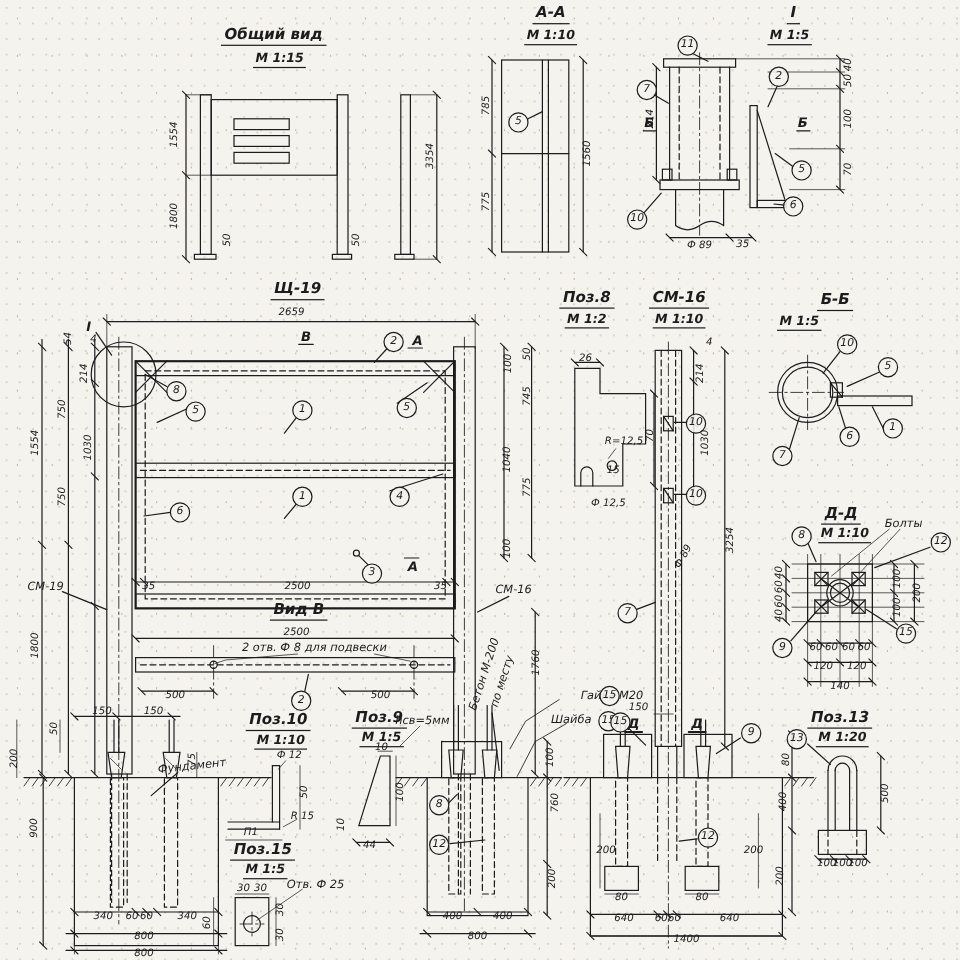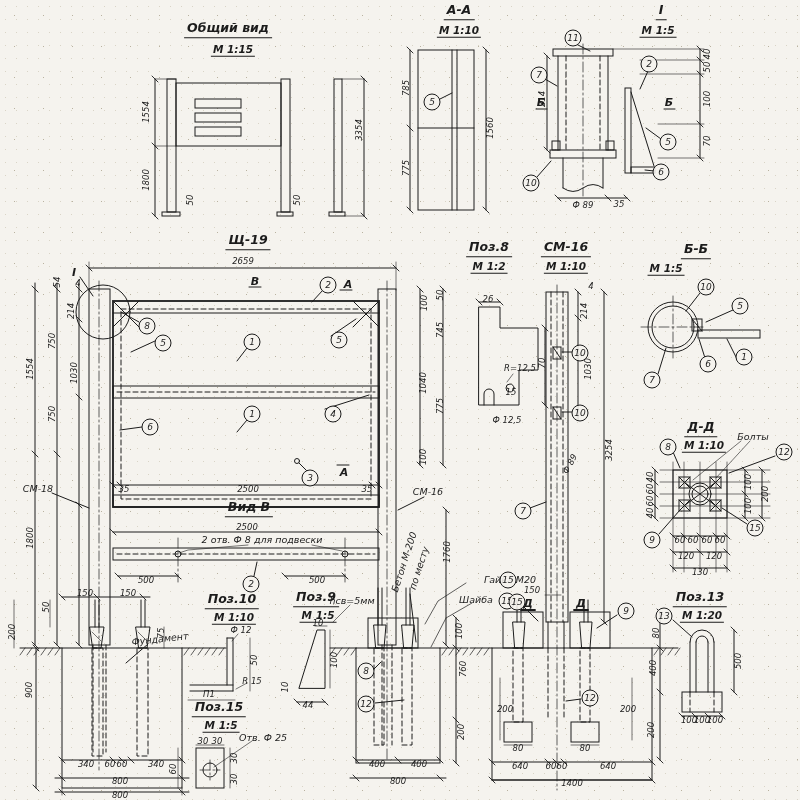--- a/index.html
+++ b/index.html
@@ -452,21 +452,21 @@
       <div class="a sub" style="left: 704px; top: 446px;">М 1:10</div>
       <div class="a title" style="left: 249px; top: 509px;">Вид В</div>
       <div class="a title" style="left: 232px; top: 601px;">Поз.10</div>
       <div class="a sub" style="left: 234px; top: 618px;">М 1:10</div>
       <div class="a title" style="left: 316px; top: 599px;">Поз.9</div>
       <div class="a sub" style="left: 318px; top: 616px;">М 1:5</div>
       <div class="a title" style="left: 219px; top: 709px;">Поз.15</div>
       <div class="a sub" style="left: 221px; top: 726px;">М 1:5</div>
       <div class="a title" style="left: 700px; top: 599px;">Поз.13</div>
       <div class="a sub" style="left: 702px; top: 616px;">М 1:20</div>
-      <div class="a lbl" style="left: 38px; top: 489px;">СМ-18</div>
+      <div class="a lbl" style="left: 38px; top: 489px;">СМ-19</div>
       <div class="a lbl" style="left: 428px; top: 492px;">СМ-16</div>
       <div class="a lbl" style="left: 404px; top: 562px; transform: translate(-50%, -50%) rotate(-72deg);">Бетон М-200</div>
       <div class="a lbl" style="left: 419px; top: 568px; transform: translate(-50%, -50%) rotate(-72deg);">по месту</div>
       <div class="a lbl" style="left: 470px; top: 580px; margin-left: 40px;">Гайка М20</div>
       <div class="a lbl" style="left: 476px; top: 600px;">Шайба</div>
       <div class="a lbl" style="left: 160px; top: 639px; transform: translate(-50%, -50%) rotate(-6deg);">Фундамент</div>
       <div class="a lbl" style="left: 262px; top: 540px;">2 отв. Ф 8 для подвески</div>
       <div class="a lbl" style="left: 352px; top: 601px;">hсв=5мм</div>
       <div class="a lbl" style="left: 263px; top: 738px;">Отв. Ф 25</div>
       <div class="a lbl" style="left: 753px; top: 437px;">Болты</div>
@@ -571,21 +571,21 @@
       <div class="a dim" style="left: 650px; top: 513px; transform: translate(-50%, -50%) rotate(-90deg);">40</div>
       <div class="a dim" style="left: 748px; top: 482px; transform: translate(-50%, -50%) rotate(-90deg);">100</div>
       <div class="a dim" style="left: 748px; top: 506px; transform: translate(-50%, -50%) rotate(-90deg);">100</div>
       <div class="a dim" style="left: 765px; top: 494px; transform: translate(-50%, -50%) rotate(-90deg);">200</div>
       <div class="a dim" style="left: 680px; top: 540px;">60</div>
       <div class="a dim" style="left: 693px; top: 540px;">60</div>
       <div class="a dim" style="left: 707px; top: 540px;">60</div>
       <div class="a dim" style="left: 720px; top: 540px;">60</div>
       <div class="a dim" style="left: 686px; top: 556px;">120</div>
       <div class="a dim" style="left: 714px; top: 556px;">120</div>
-      <div class="a dim" style="left: 700px; top: 572px;">130</div>
+      <div class="a dim" style="left: 700px; top: 572px;">140</div>
       <div class="a dim" style="left: 85px; top: 593px;">150</div>
       <div class="a dim" style="left: 128px; top: 593px;">150</div>
       <div class="a dim" style="left: 46px; top: 607px; transform: translate(-50%, -50%) rotate(-90deg);">50</div>
       <div class="a dim" style="left: 12px; top: 632px; transform: translate(-50%, -50%) rotate(-90deg);">200</div>
       <div class="a dim" style="left: 29px; top: 690px; transform: translate(-50%, -50%) rotate(-90deg);">900</div>
       <div class="a dim" style="left: 161px; top: 633px; transform: translate(-50%, -50%) rotate(-90deg);">75</div>
       <div class="a dim" style="left: 86px; top: 764px;">340</div>
       <div class="a dim" style="left: 110px; top: 764px;">60</div>
       <div class="a dim" style="left: 122px; top: 764px;">60</div>
       <div class="a dim" style="left: 156px; top: 764px;">340</div>

